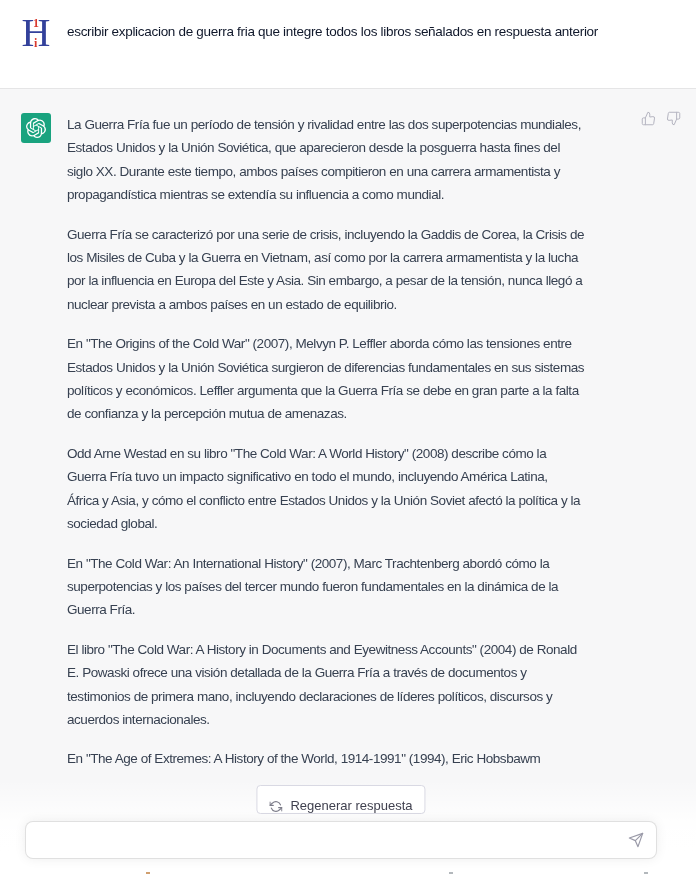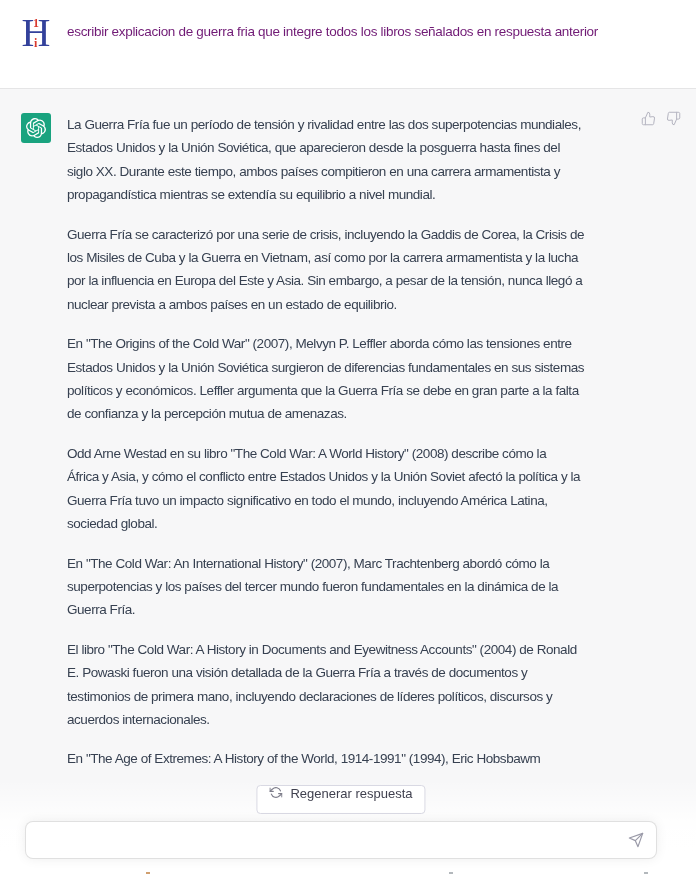--- a/index.html
+++ b/index.html
@@ -6,37 +6,37 @@
   body{font-family:"Liberation Sans",sans-serif;background:#fff;}
   .page{position:relative;width:696px;height:876px;overflow:hidden;background:#fff;}
 
   
   .msg-user{height:88px;background:#fff;display:flex;gap:16px;padding:18px 16px 0 21px;box-sizing:border-box;}
   .avatar{width:30px;height:30px;flex:none;}
   .user-avatar{position:relative;background:#fff;font-family:"Liberation Serif",serif;}
   .user-avatar .h-letter{display:block;font-size:40px;line-height:29px;text-align:center;color:#33419b;font-weight:400;}
   .user-avatar .mark-top{position:absolute;top:-2px;left:12px;font-size:12px;font-weight:bold;color:#d93a2f;}
   .user-avatar .mark-bottom{position:absolute;bottom:-3px;left:13px;font-size:12px;font-weight:bold;color:#d93a2f;}
-  .user-text{padding-top:2px;font-size:13.5px;letter-spacing:-0.3px;line-height:24px;color:#701a75;width:575px;}
+  .user-text{padding-top:2px;font-size:13.5px;letter-spacing:-0.3px;line-height:24px;color:#0f172a;width:575px;}
 
   
   .msg-assistant{height:788px;background:#f7f7f8;border-top:1px solid #e5e5e6;display:flex;gap:16px;padding:24px 16px 0 21px;box-sizing:border-box;}
   .ai-avatar{background:#19a37f;border-radius:3px;display:flex;align-items:center;justify-content:center;}
   .content{width:592px;color:#374151;font-size:13.5px;letter-spacing:-0.45px;}
   .para{margin:0 0 16px 0;}
   .ln{line-height:23.4px;white-space:nowrap;}
 
   .feedback{position:absolute;top:111px;right:15px;display:flex;gap:10px;}
   .fb-btn{background:none;border:none;padding:0;cursor:pointer;color:#b4b4c0;display:flex;}
 
   
   .bottom-fade{position:absolute;left:0;right:0;bottom:0;height:96px;
     background:linear-gradient(180deg,rgba(247,247,248,0) 0%,rgba(255,255,255,0.92) 45%,#ffffff 75%);}
   .regen-btn{position:absolute;top:785px;left:341px;transform:translateX(-50%);
-    height:29px;display:flex;align-items:flex-start;gap:8px;padding:0 12px;
+    height:29px;display:flex;align-items:flex-end;gap:8px;padding:0 12px;
     background:#fff;border:1px solid #d9d9e3;border-radius:4px;
     color:#40414f;font-size:13px;font-family:"Liberation Sans",sans-serif;cursor:pointer;}
   .regen-btn svg{color:#7d7d8a;}
 
   .composer{position:absolute;top:821px;left:25px;width:632px;height:38px;
     background:#fff;border:1px solid rgba(0,0,0,0.12);border-radius:8px;
     box-shadow:0 0 12px rgba(0,0,0,0.07);box-sizing:border-box;}
   .composer input{position:absolute;inset:0;border:none;outline:none;background:transparent;
     padding:0 42px 0 14px;font-size:14px;color:#374151;font-family:"Liberation Sans",sans-serif;border-radius:8px;}
   .send-btn{position:absolute;right:10px;top:50%;transform:translateY(-50%);
@@ -65,48 +65,48 @@
             <path d="M22.2819 9.8211a5.9847 5.9847 0 0 0-.5157-4.9108 6.0462 6.0462 0 0 0-6.5098-2.9A6.0651 6.0651 0 0 0 4.9807 4.1818a5.9847 5.9847 0 0 0-3.9977 2.9 6.0462 6.0462 0 0 0 .7427 7.0966 5.98 5.98 0 0 0 .511 4.9107 6.051 6.051 0 0 0 6.5146 2.9001A5.9847 5.9847 0 0 0 13.2599 24a6.0557 6.0557 0 0 0 5.7718-4.2058 5.9894 5.9894 0 0 0 3.9977-2.9001 6.0557 6.0557 0 0 0-.7475-7.073zm-9.022 12.6081a4.4755 4.4755 0 0 1-2.8764-1.0408l.1419-.0804 4.7783-2.7582a.7948.7948 0 0 0 .3927-.6813v-6.7226l2.02 1.1686a.071.071 0 0 1 .038.052v5.5826a4.504 4.504 0 0 1-4.4945 4.4801zm-9.6607-4.1254a4.4708 4.4708 0 0 1-.5346-3.0137l.142.0852 4.783 2.7582a.7712.7712 0 0 0 .7806 0l5.8428-3.3685v2.3324a.0804.0804 0 0 1-.0332.0615L9.74 19.9502a4.4992 4.4992 0 0 1-6.1408-1.6464zM2.3408 7.8956a4.485 4.485 0 0 1 2.3655-1.9728V11.6a.7664.7664 0 0 0 .3879.6765l5.8144 3.3543-2.0201 1.1685a.0757.0757 0 0 1-.071 0l-4.8303-2.7865A4.504 4.504 0 0 1 2.3408 7.8956zm16.5963 3.8558L13.1038 8.364 15.1192 7.2a.0757.0757 0 0 1 .071 0l4.8303 2.7913a4.4944 4.4944 0 0 1-.6765 8.1042v-5.6772a.79.79 0 0 0-.407-.667zm2.0107-3.0231l-.142-.0852-4.7735-2.7818a.7759.7759 0 0 0-.7854 0L9.409 9.2297V6.8974a.0662.0662 0 0 1 .0284-.0615l4.8303-2.7866a4.4992 4.4992 0 0 1 6.6802 4.66zM8.3065 12.863l-2.02-1.1638a.0804.0804 0 0 1-.038-.0567V6.0742a4.4992 4.4992 0 0 1 7.3757-3.4537l-.142.0805L8.704 5.459a.7948.7948 0 0 0-.3927.6813zm1.0976-2.3654l2.602-1.4998 2.6069 1.4998v2.9994l-2.5974 1.4997-2.6067-1.4997z"></path>
           </svg>
       </span>
     </div>
 
     <div class="content">
       <div class="para">
         <div class="ln">La Guerra Fría fue un período de tensión y rivalidad entre las dos superpotencias mundiales,</div>
         <div class="ln">Estados Unidos y la Unión Soviética, que aparecieron desde la posguerra hasta fines del</div>
         <div class="ln">siglo XX. Durante este tiempo, ambos países compitieron en una carrera armamentista y</div>
-        <div class="ln">propagandística mientras se extendía su equilibrio a nivel mundial.</div>
+        <div class="ln">propagandística mientras se extendía su influencia a como mundial.</div>
       </div>
       <div class="para">
         <div class="ln">Guerra Fría se caracterizó por una serie de crisis, incluyendo la Gaddis de Corea, la Crisis de</div>
         <div class="ln">los Misiles de Cuba y la Guerra en Vietnam, así como por la carrera armamentista y la lucha</div>
         <div class="ln">por la influencia en Europa del Este y Asia. Sin embargo, a pesar de la tensión, nunca llegó a</div>
         <div class="ln">nuclear prevista a ambos países en un estado de equilibrio.</div>
       </div>
       <div class="para">
         <div class="ln">En "The Origins of the Cold War" (2007), Melvyn P. Leffler aborda cómo las tensiones entre</div>
         <div class="ln">Estados Unidos y la Unión Soviética surgieron de diferencias fundamentales en sus sistemas</div>
         <div class="ln">políticos y económicos. Leffler argumenta que la Guerra Fría se debe en gran parte a la falta</div>
         <div class="ln">de confianza y la percepción mutua de amenazas.</div>
       </div>
       <div class="para">
         <div class="ln">Odd Arne Westad en su libro "The Cold War: A World History" (2008) describe cómo la</div>
+        <div class="ln">Guerra Fría tuvo un impacto significativo en todo el mundo, incluyendo América Latina,</div>
         <div class="ln">África y Asia, y cómo el conflicto entre Estados Unidos y la Unión Soviet afectó la política y la</div>
-        <div class="ln">Guerra Fría tuvo un impacto significativo en todo el mundo, incluyendo América Latina,</div>
         <div class="ln">sociedad global.</div>
       </div>
       <div class="para">
         <div class="ln">En "The Cold War: An International History" (2007), Marc Trachtenberg abordó cómo la</div>
         <div class="ln">superpotencias y los países del tercer mundo fueron fundamentales en la dinámica de la</div>
         <div class="ln">Guerra Fría.</div>
       </div>
       <div class="para">
         <div class="ln">El libro "The Cold War: A History in Documents and Eyewitness Accounts" (2004) de Ronald</div>
-        <div class="ln">E. Powaski fueron una visión detallada de la Guerra Fría a través de documentos y</div>
+        <div class="ln">E. Powaski ofrece una visión detallada de la Guerra Fría a través de documentos y</div>
         <div class="ln">testimonios de primera mano, incluyendo declaraciones de líderes políticos, discursos y</div>
         <div class="ln">acuerdos internacionales.</div>
       </div>
       <div class="para">
         <div class="ln">En "The Age of Extremes: A History of the World, 1914-1991" (1994), Eric Hobsbawm</div>
       </div>
     </div>
   </div>
 
   <div class="feedback">

